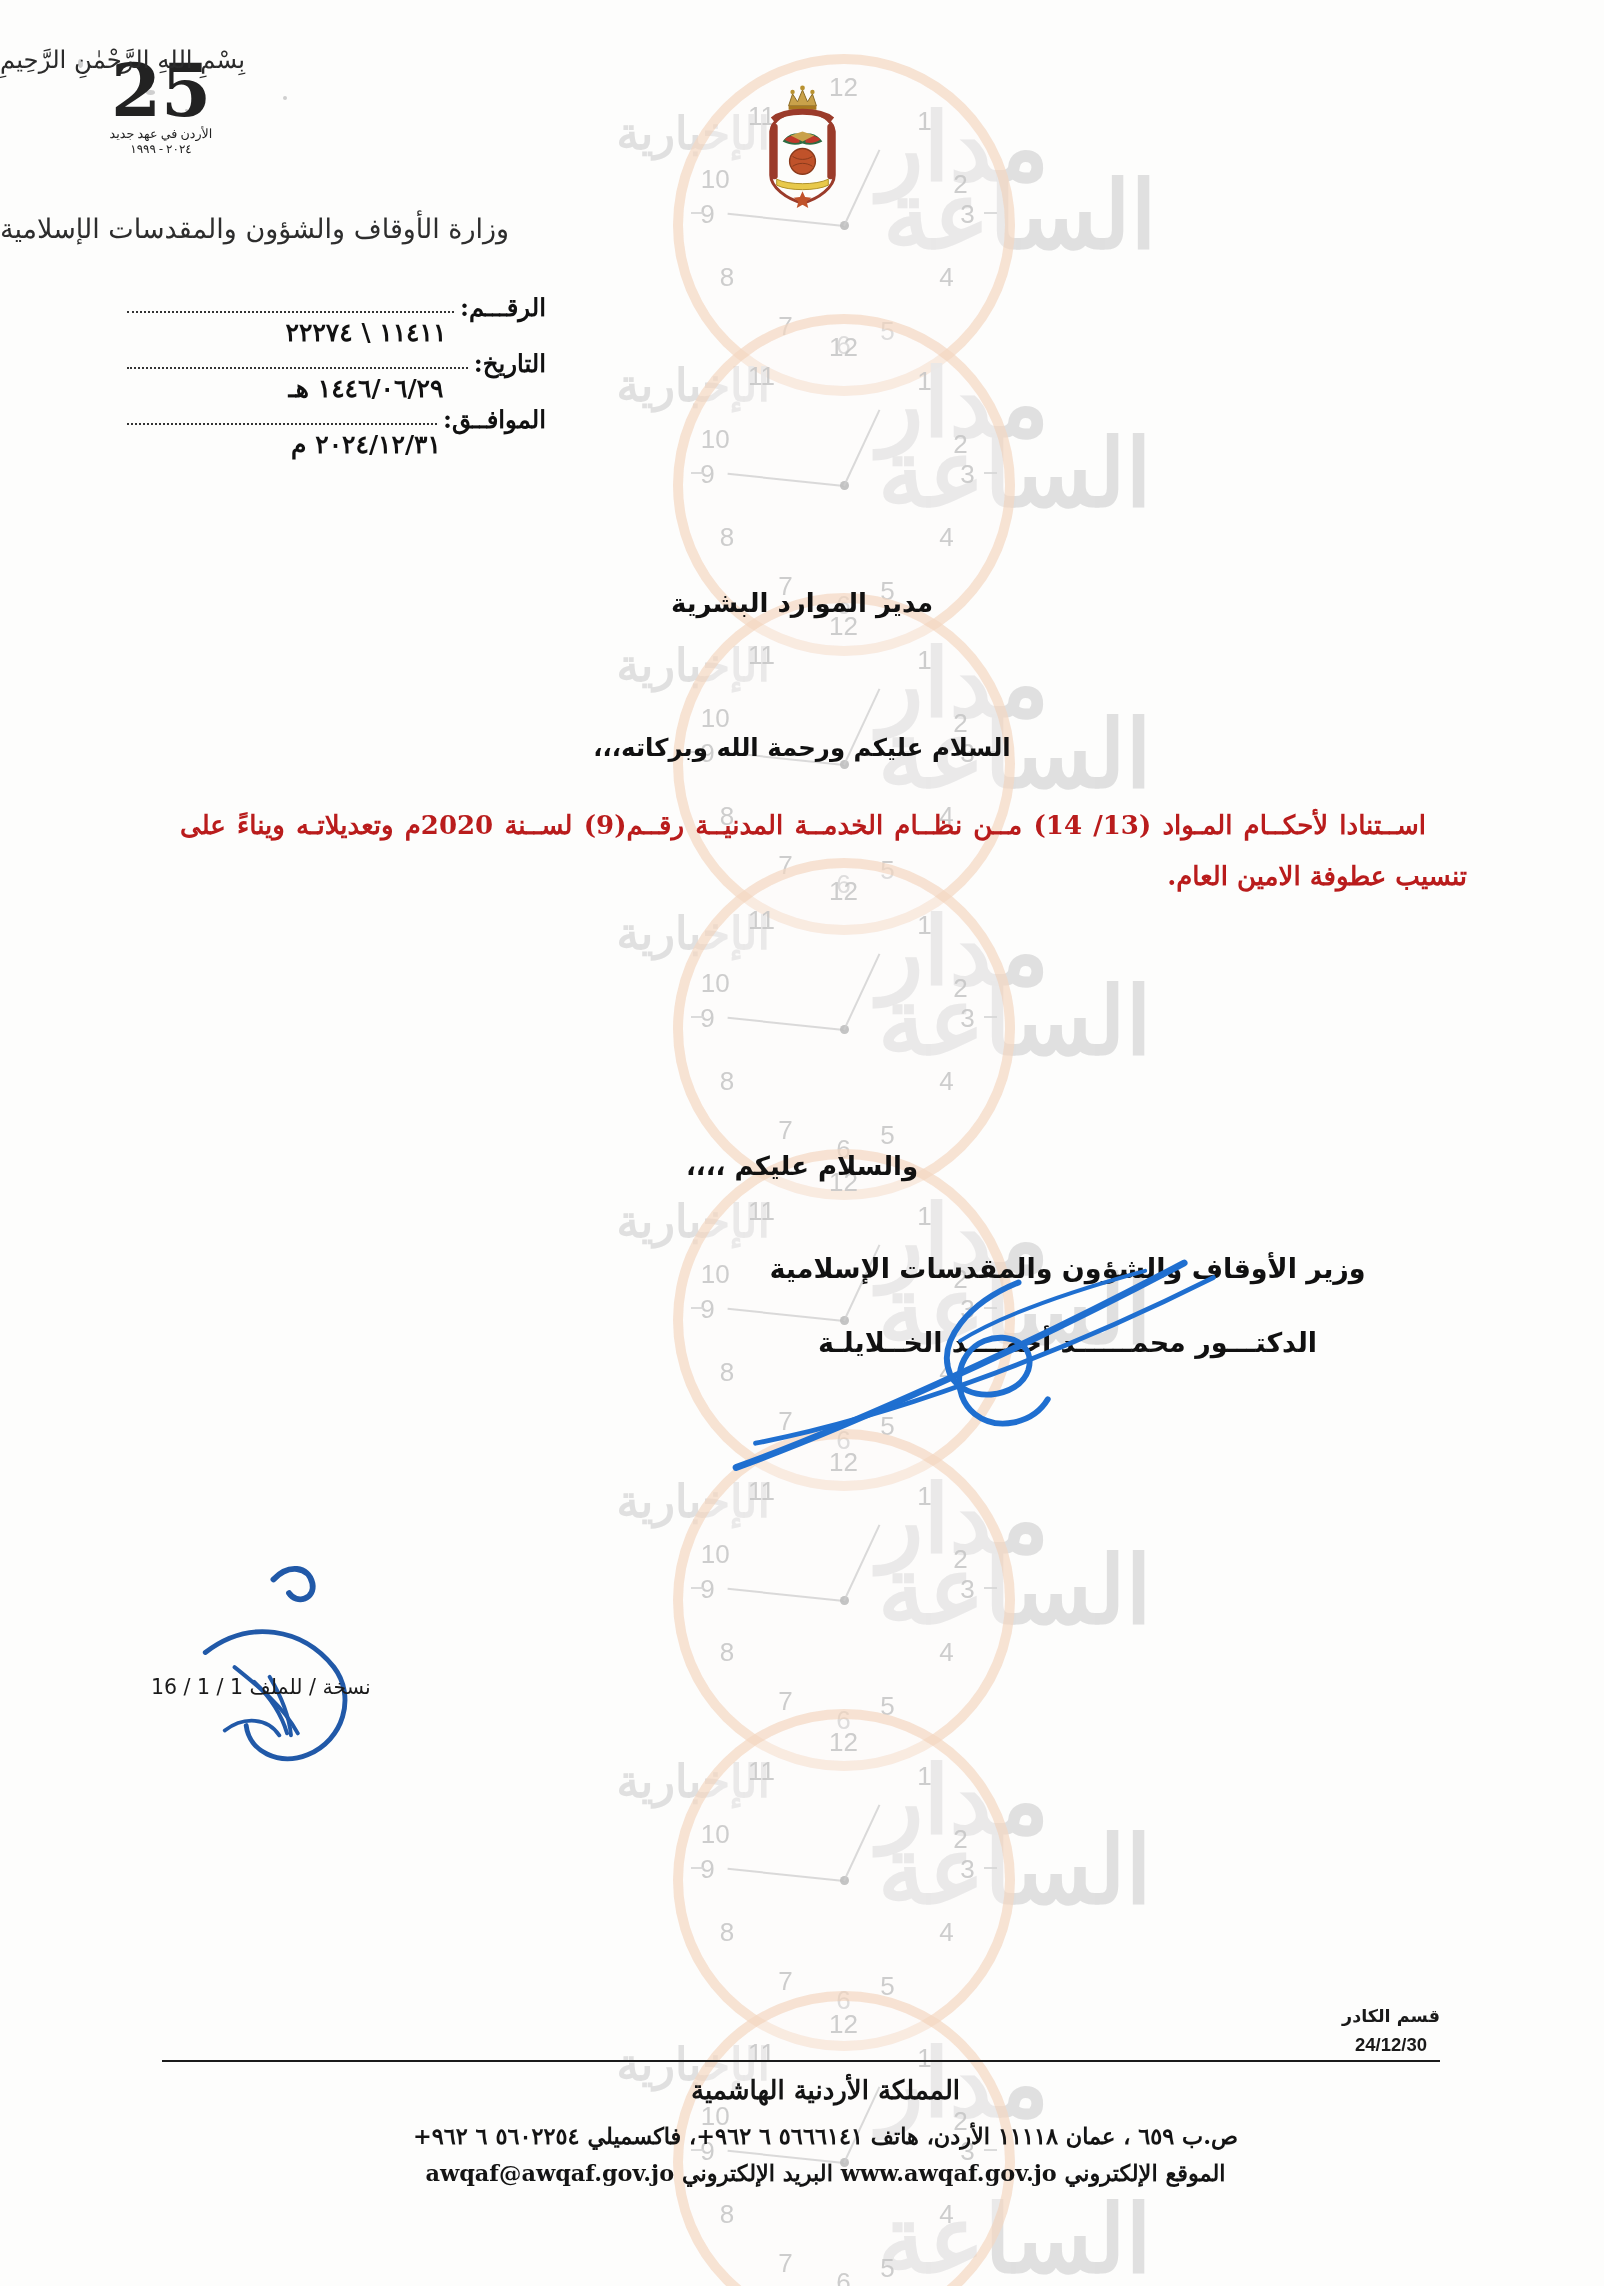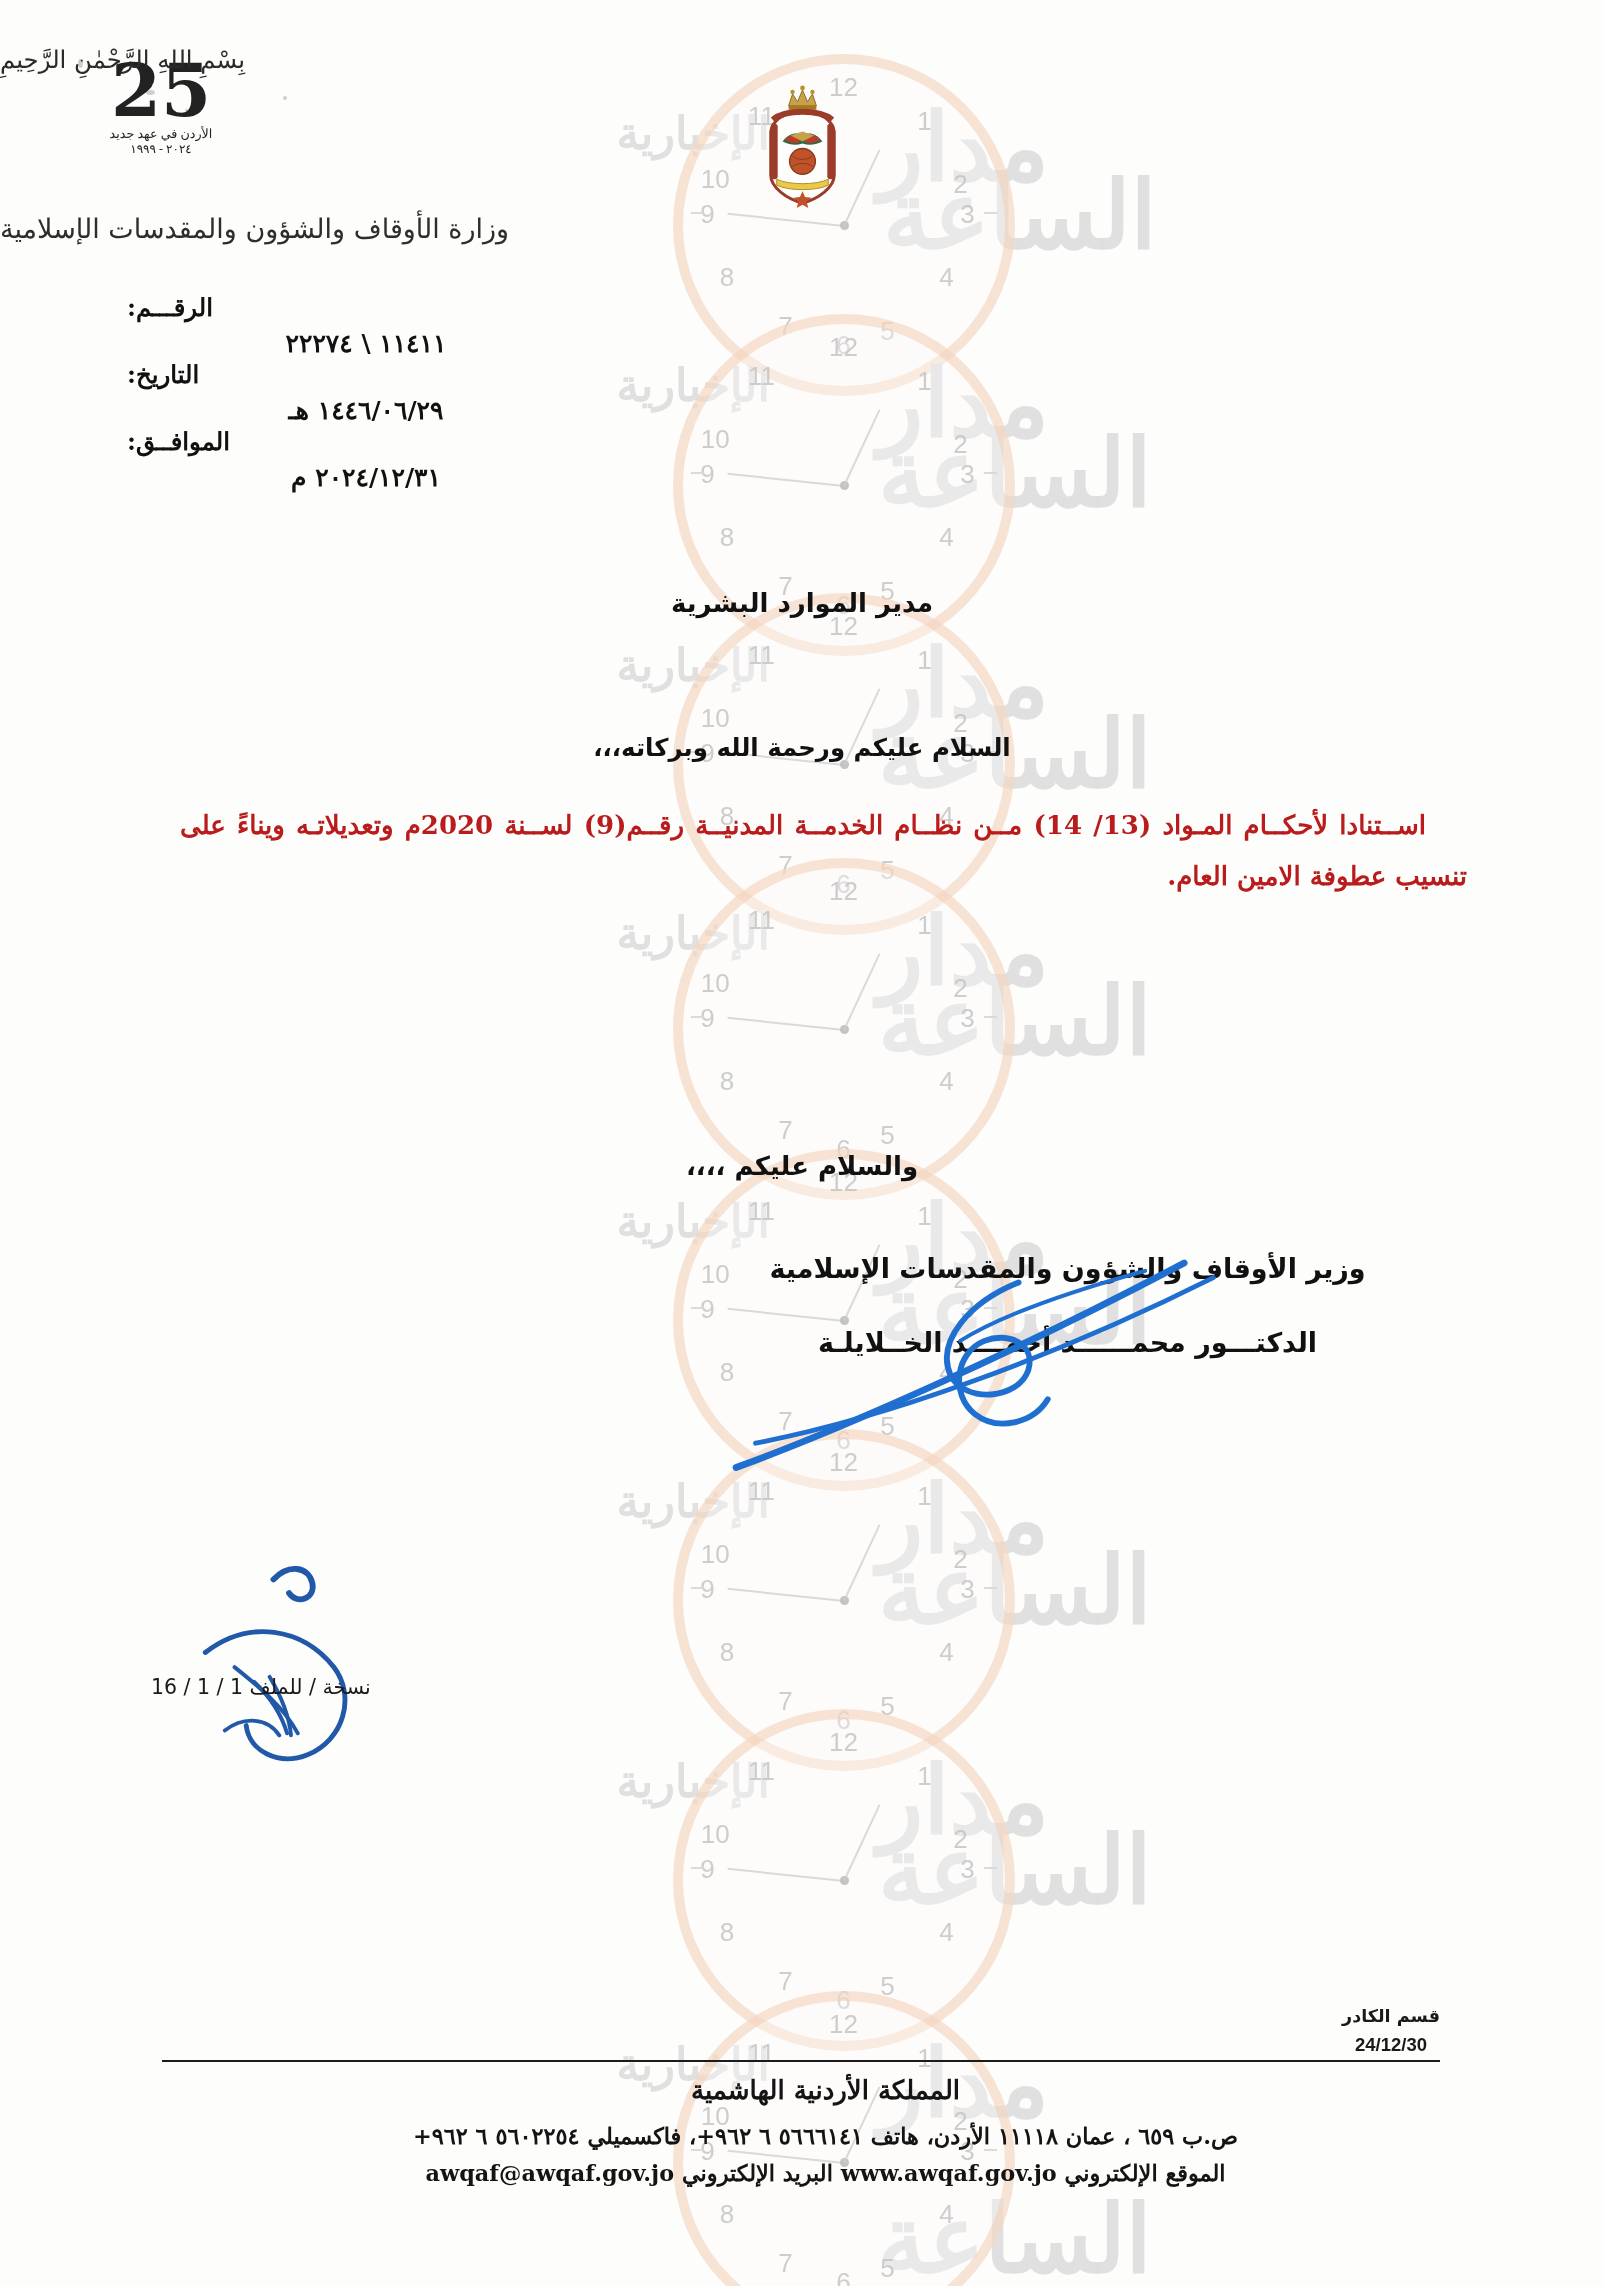--- a/index.html
+++ b/index.html
@@ -136,21 +136,21 @@
   .refblock {
     position: absolute;
     top: 293px;
     left: 127px;
     width: 419px;
     direction: rtl;
   }
   .ref-row {
     display: flex;
     align-items: flex-end;
-    flex-direction: column;
+    flex-direction: row;
     margin-bottom: 2px;
   }
   .ref-label {
     font-size: 24.4px;
     font-weight: bold;
     font-family: "DejaVu Serif", serif;
     white-space: nowrap;
     letter-spacing: 2px;
   }
   .ref-dots {

